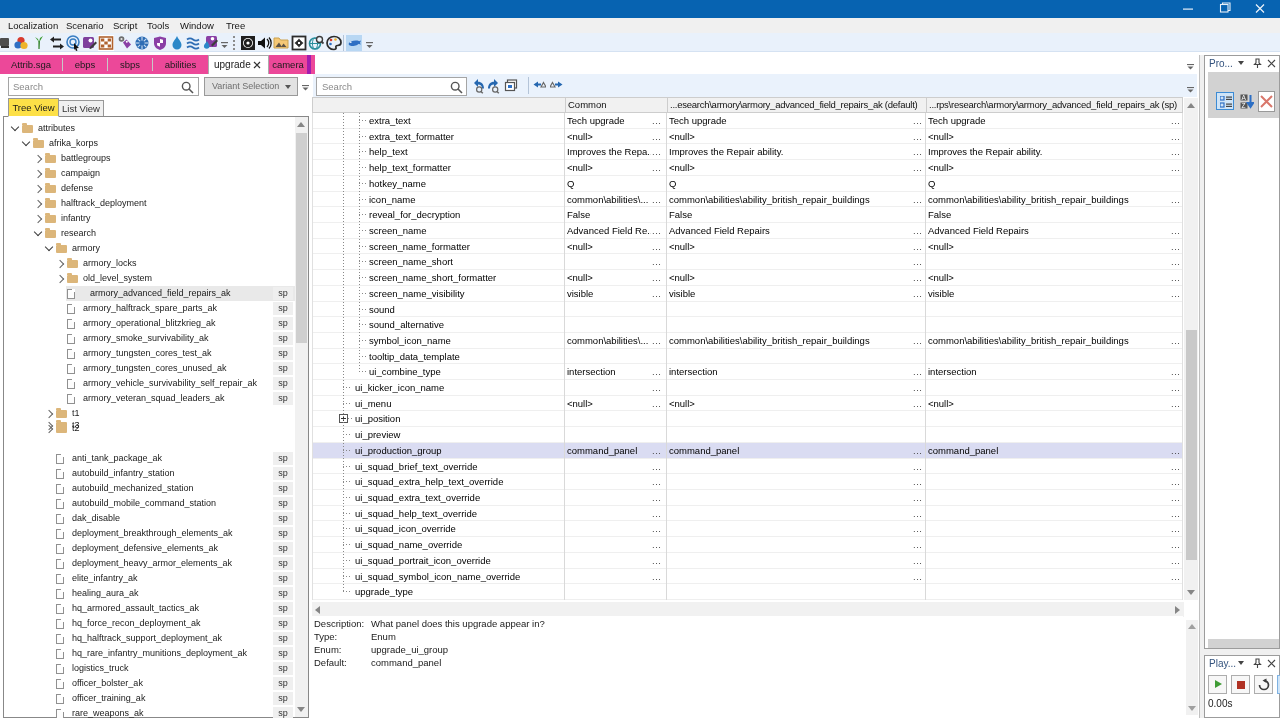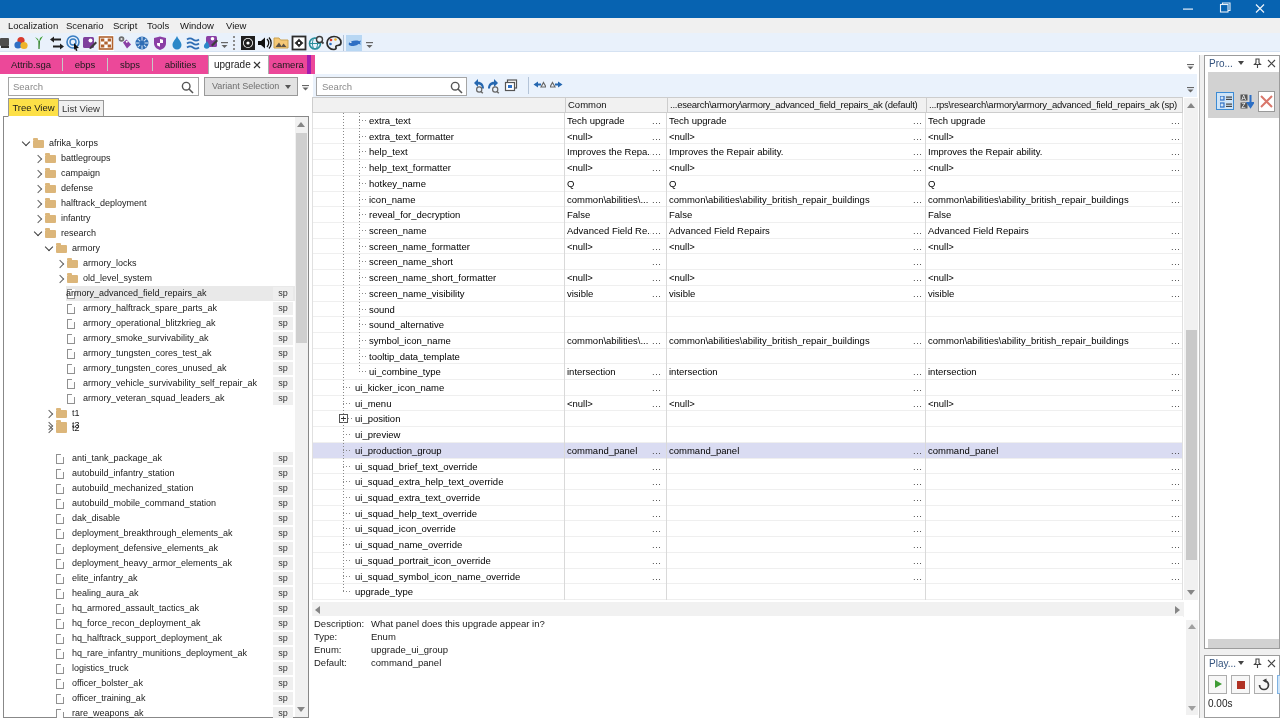--- a/index.html
+++ b/index.html
@@ -81,21 +81,21 @@
   <div class="winbtn" style="left:1245px"><svg width="30" height="18">
           <path d="M11 4.5 L19 12.5 M19 4.5 L11 12.5" stroke="#eef4fa" stroke-width="1.2"></path>
         </svg></div>
 </div>
 <div class="abs" id="menubar">
   <span style="left:8px">Localization</span>
       <span style="left:66px">Scenario</span>
   <span style="left:113px">Script</span>
       <span style="left:147px">Tools</span>
   <span style="left:180px">Window</span>
-      <span style="left:226px">View</span>
+      <span style="left:226px">Tree</span>
 </div>
 <div class="abs" id="toolbar">
       <div class="ti" style="left:-6px"><svg width="16" height="16" viewBox="0 0 16 16">
           <rect x="6" y="3" width="9" height="8" rx="1" fill="#4d4d4d"></rect>
           <rect x="7" y="11" width="8" height="2" fill="#333"></rect>
         </svg></div>
 <div class="ti" style="left:13px"><svg width="16" height="16" viewBox="0 0 16 16">
           <circle cx="8" cy="5.5" r="3.6" fill="#d83b2e"></circle>
           <circle cx="5" cy="10" r="3.6" fill="#2d6fc4"></circle>
           <circle cx="11" cy="10.5" r="3.6" fill="#eeb42a"></circle>
@@ -259,20 +259,25 @@
 </div>
 <div class="abs" style="left:301px;top:84px"><svg width="10" height="10" viewBox="0 0 10 10">
         <rect x="1" y="1" width="7" height="1.1" fill="#666"></rect>
         <path d="M1.5 3.5 L7.5 3.5 L4.5 6.5 Z" fill="#666"></path>
       </svg></div>
 
 <div class="vtab" style="left:8px;top:98px;width:51px;height:19px;background:#fde047;border:1px solid #989898;border-bottom:1px solid #fff;line-height:17px;z-index:2">Tree View</div>
 <div class="vtab" style="left:59px;top:100px;width:45px;height:17px;background:#f0f0f0;border:1px solid #989898;border-left:none;line-height:15px;color:#333">List View</div>
 
 <div class="abs" id="treebox">
+<div class="trow" style="top:4px">
+        <div class="chev chev-e" style="left:8px"></div>
+        <div class="fold" style="left:18px"></div>
+        <span class="lbl" style="left:34px">attributes</span>
+      </div>
 <div class="trow" style="top:19px">
         <div class="chev chev-e" style="left:19px"></div>
         <div class="fold" style="left:29px"></div>
         <span class="lbl" style="left:45px">afrika_korps</span>
       </div>
 <div class="trow" style="top:34px">
         <div class="chev chev-c" style="left:31px"></div>
         <div class="fold" style="left:41px"></div>
         <span class="lbl" style="left:57px">battlegroups</span>
       </div>
@@ -312,21 +317,21 @@
         <span class="lbl" style="left:79px">armory_locks</span>
       </div>
 <div class="trow" style="top:154px">
         <div class="chev chev-c" style="left:53px"></div>
         <div class="fold" style="left:63px"></div>
         <span class="lbl" style="left:79px">old_level_system</span>
       </div>
 <div class="trow" style="top:169px">
         <div class="tsel"></div>
         <div class="ficon" style="left:63px"></div>
-        <span class="lbl" style="left:62px">armory_advanced_field_repairs_ak</span>
+        <span class="lbl" style="left:86px">armory_advanced_field_repairs_ak</span>
         <span class="sp">sp</span>
       </div>
 <div class="trow" style="top:184px">
         <div class="ficon" style="left:63px"></div>
         <span class="lbl" style="left:79px">armory_halftrack_spare_parts_ak</span>
         <span class="sp">sp</span>
       </div>
 <div class="trow" style="top:199px">
         <div class="ficon" style="left:63px"></div>
         <span class="lbl" style="left:79px">armory_operational_blitzkrieg_ak</span>

